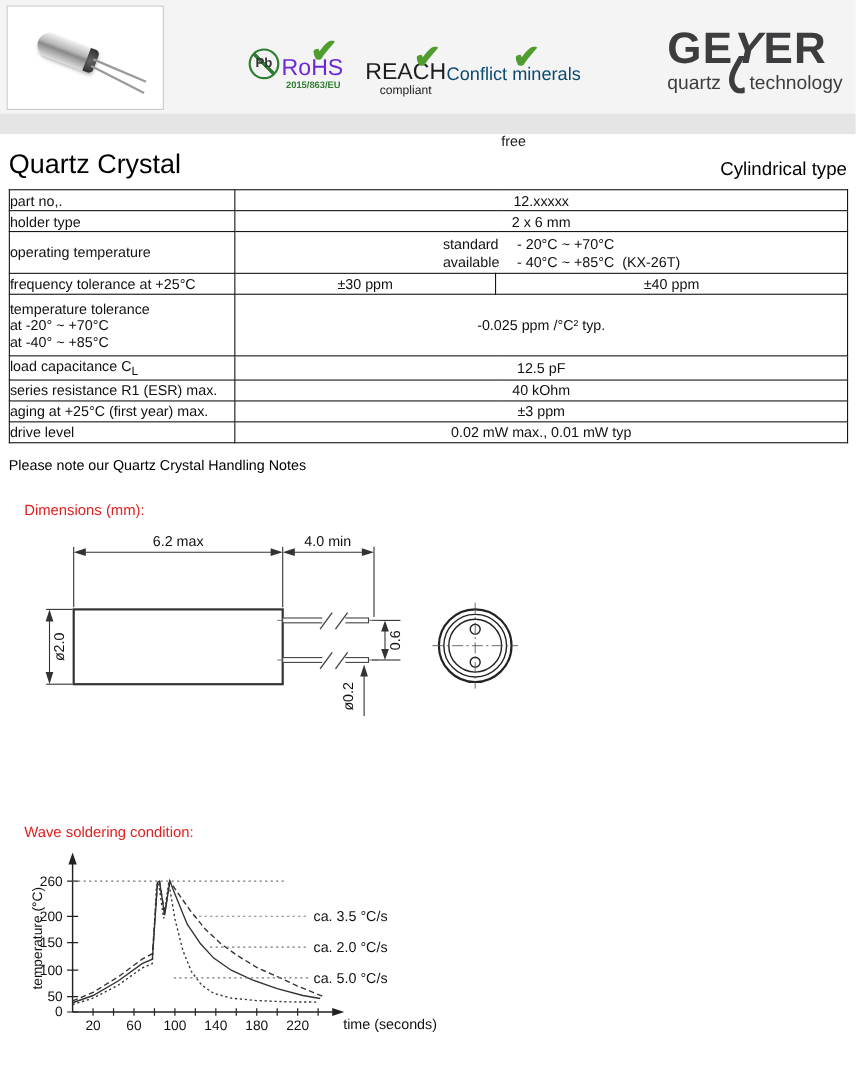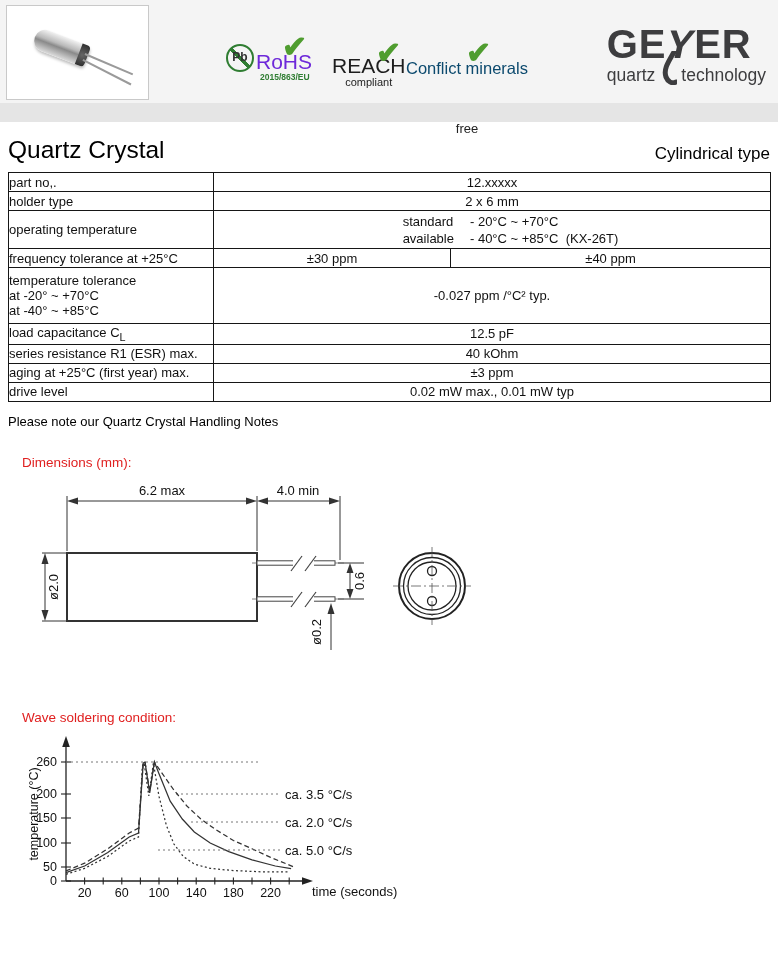--- a/index.html
+++ b/index.html
@@ -68,21 +68,21 @@
   td.lbl { text-align: left; padding-left: 5px; }
   td.val { text-align: center; }
   tr.h19 { height: 19px; } tr.h20 { height: 20px; }
   tr.h38 { height: 38px; } tr.h56 { height: 56px; }
   .optemp { display: inline-grid; grid-template-columns: auto auto; column-gap: 16px; text-align: left; line-height: 17px; margin-left: 37px; }
   .pre { white-space: pre; }
   
   .handling-note { margin: 12px 0 0 8px; font-size: 13px; color: #000; }
   .red-heading { color: var(--heading_red); font-size: 13.5px; }
   .dim-heading { margin: 26px 0 0 22px; }
-  .wave-heading { margin: 30px 0 0 22px; }
+  .wave-heading { margin: 68px 0 0 22px; }
   svg { font-family: "Liberation Sans", sans-serif; }
   .dim-svg { display: block; margin: 10px 0 0 30px; }
   .chart-svg { display: block; margin: 6px 0 0 28px; }
 </style>
 </head>
 <body style="--heading_red: #e02020; --check_green: #4f9d2f; --rohs_green: #2f7d32; --brand_gray: #3d3d3f;">
 
 <div class="page-header">
   <div class="product-box">
     <div class="crystal-cyl">
@@ -165,21 +165,21 @@
       <td class="lbl">frequency tolerance at +25°C</td>
       <td class="val">±30 ppm</td>
       <td class="val">±40 ppm</td>
     </tr>
     <tr class="h56">
       <td class="lbl">
         <div>temperature tolerance</div>
         <div>at -20° ~ +70°C</div>
         <div>at -40° ~ +85°C</div>
       </td>
-      <td class="val" colspan="2">-0.027 ppm /°C² typ.</td>
+      <td class="val" colspan="2">-0.025 ppm /°C² typ.</td>
     </tr>
     <tr class="h20">
       <td class="lbl"><span>load capacitance C</span><sub>L</sub></td>
       <td class="val" colspan="2">12.5 pF</td>
     </tr>
     <tr class="h19">
       <td class="lbl">series resistance R1 (ESR) max.</td>
       <td class="val" colspan="2">40 kOhm</td>
     </tr>
     <tr class="h19">

